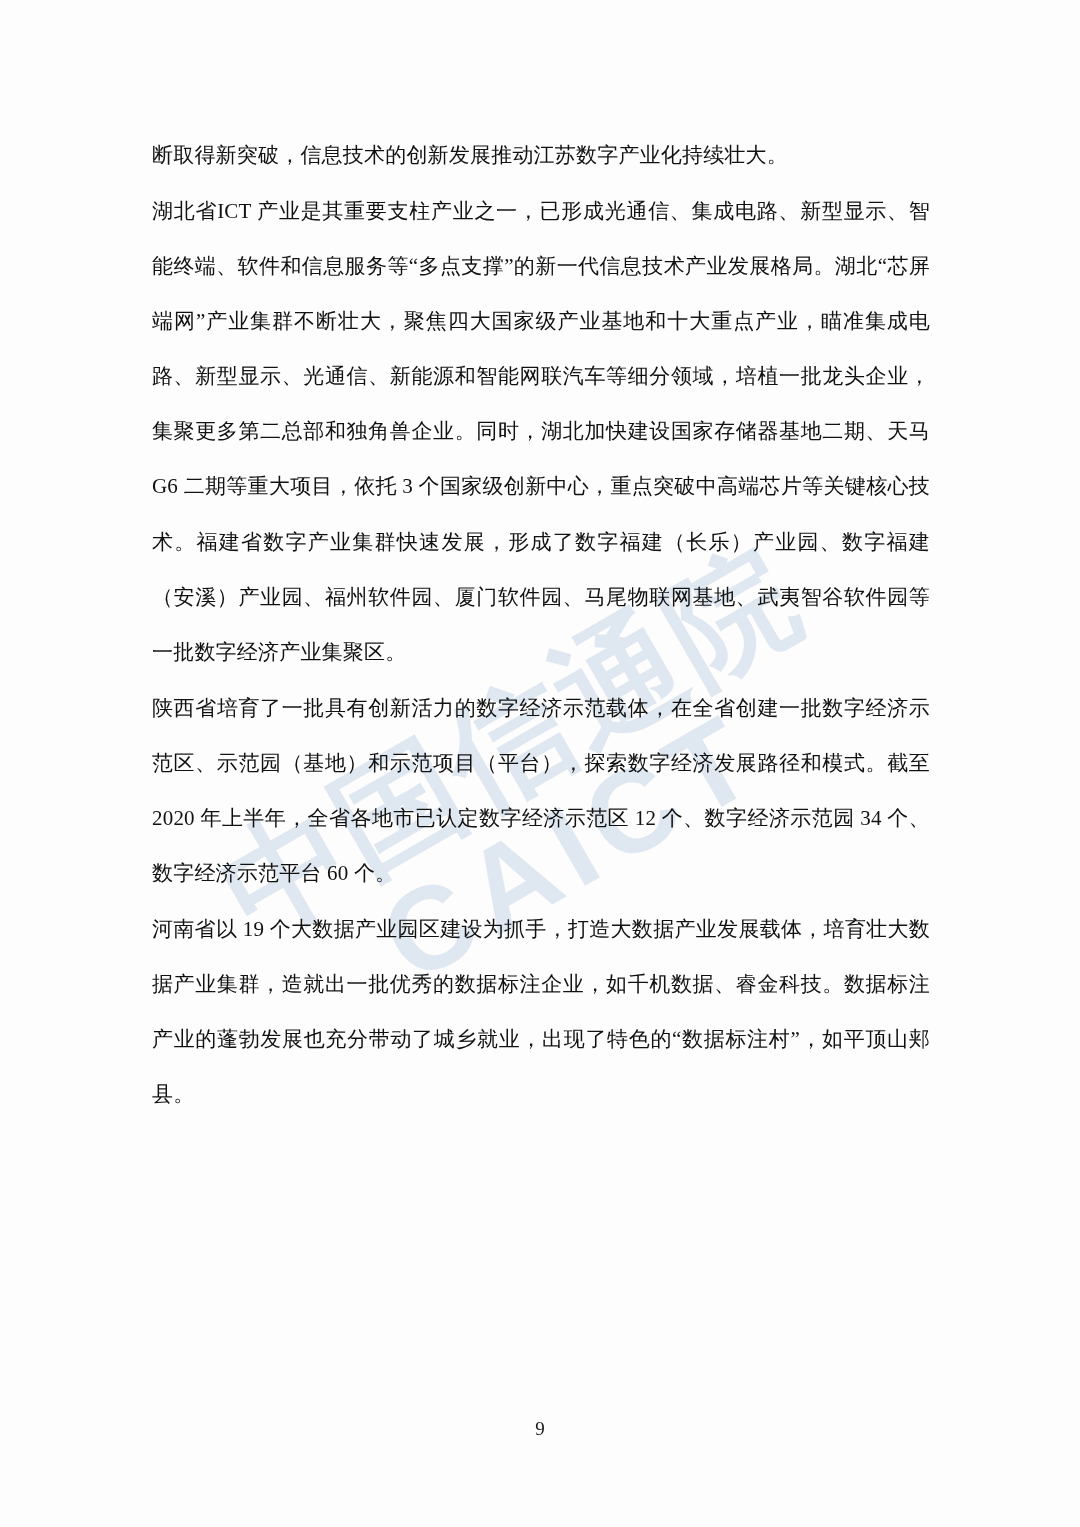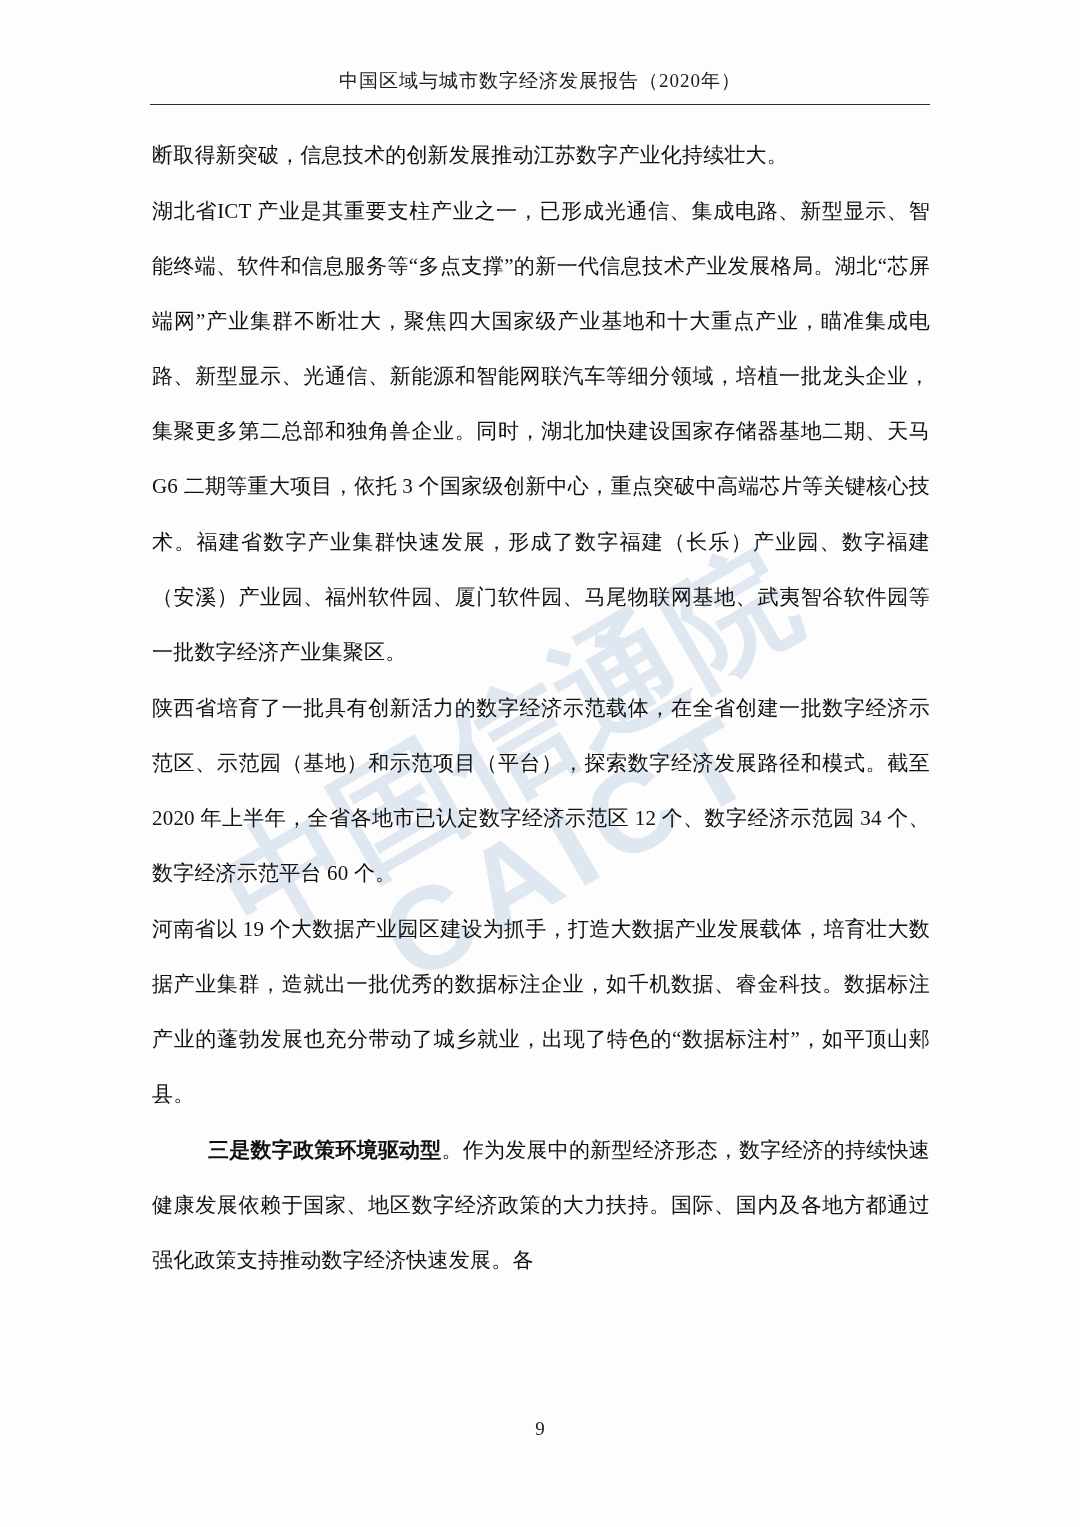--- a/index.html
+++ b/index.html
@@ -125,46 +125,39 @@
 </head>
 <body>
 
 <div class="page">
 
   <div class="watermark">
     <div class="wm-line1">中国信通院</div>
     <div class="wm-line2">CAICT</div>
   </div>
 
-  <div class="header">
-    <div class="header-title">中国区域与城市数字经济发展报告（2020年）</div>
-    <div class="header-rule"></div>
-  </div>
 
   <div class="content">
 
     <p class="para">
       <span>断取得新突破，信息技术的创新发展推动江苏数字产业化持续壮大。</span>
     </p>
 
     <p class="para">
       <b class="prov">湖北省</b><span>ICT 产业是其重要支柱产业之一，已形成光通信、集成电路、新型显示、智能终端、软件和信息服务等“多点支撑”的新一代信息技术产业发展格局。湖北“芯屏端网”产业集群不断壮大，聚焦四大国家级产业基地和十大重点产业，瞄准集成电路、新型显示、光通信、新能源和智能网联汽车等细分领域，培植一批龙头企业，集聚更多第二总部和独角兽企业。同时，湖北加快建设国家存储器基地二期、天马G6 二期等重大项目，依托 3 个国家级创新中心，重点突破中高端芯片等关键核心技术。</span><b class="prov">福建省</b><span>数字产业集群快速发展，形成了数字福建（长乐）产业园、数字福建（安溪）产业园、福州软件园、厦门软件园、马尾物联网基地、武夷智谷软件园等一批数字经济产业集聚区。</span>
     </p>
 
     <p class="para">
       <b class="prov">陕西省</b><span>培育了一批具有创新活力的数字经济示范载体，在全省创建一批数字经济示范区、示范园（基地）和示范项目（平台），探索数字经济发展路径和模式。截至 2020 年上半年，全省各地市已认定数字经济示范区 12 个、数字经济示范园 34 个、数字经济示范平台 60 个。</span>
     </p>
 
     <p class="para">
       <b class="prov">河南省</b><span>以 19 个大数据产业园区建设为抓手，打造大数据产业发展载体，培育壮大数据产业集群，造就出一批优秀的数据标注企业，如千机数据、睿金科技。数据标注产业的蓬勃发展也充分带动了城乡就业，出现了特色的“数据标注村”，如平顶山郏县。</span>
     </p>
 
-    <p class="para indent">
-      <b class="heading-inline">三是数字政策环境驱动型</b><span>。作为发展中的新型经济形态，数字经济的持续快速健康发展依赖于国家、地区数字经济政策的大力扶持。国际、国内及各地方都通过强化政策支持推动数字经济快速发展。各</span>
-    </p>
 
   </div>
 
   <div class="footer">
     <span class="page-number">9</span>
   </div>
 
 </div>
 
 </body></html>

